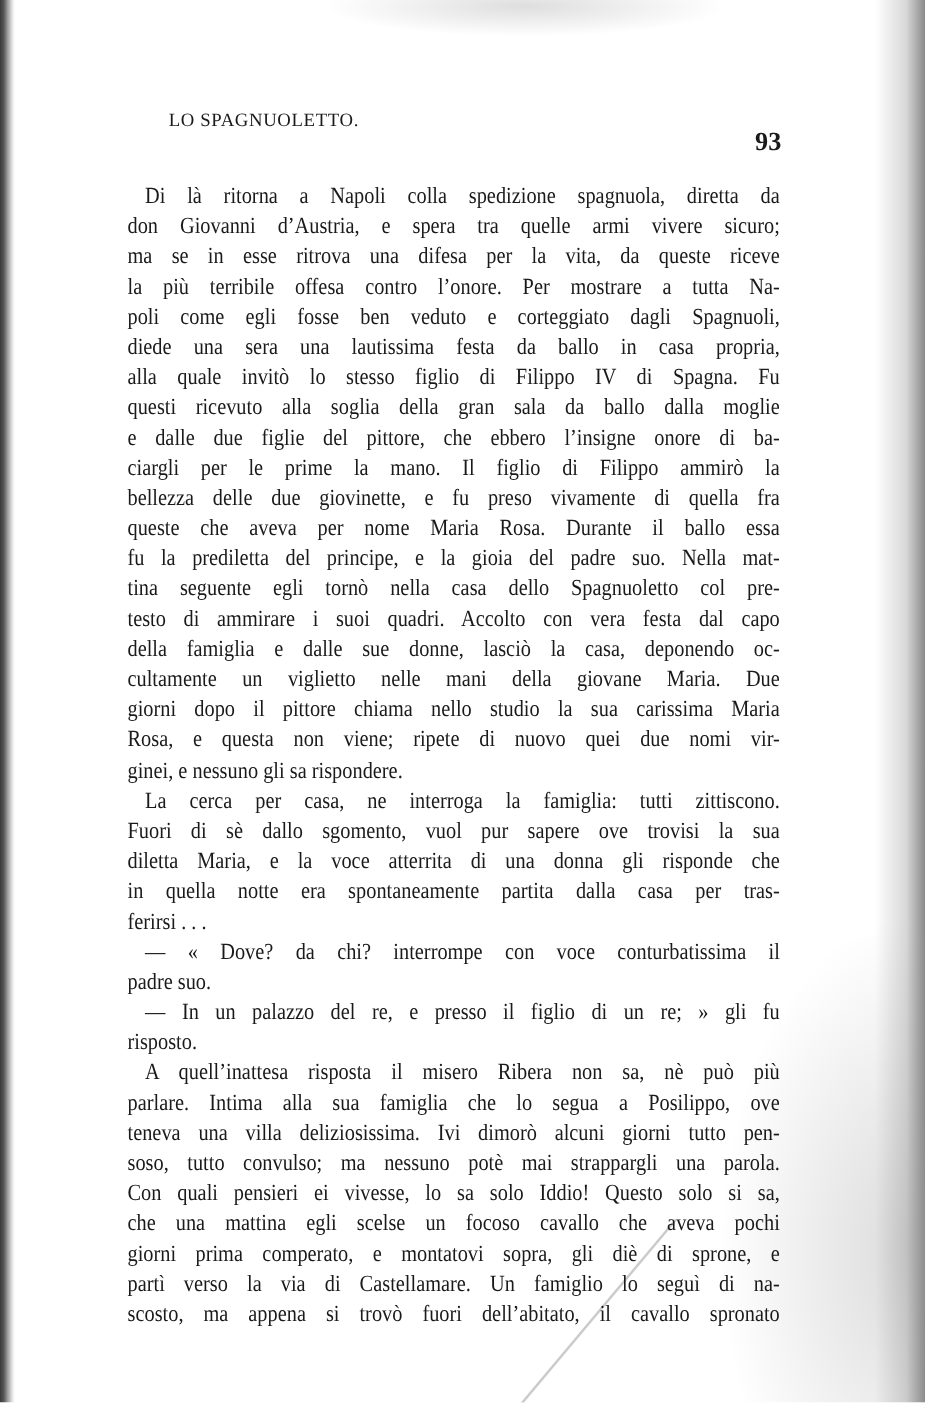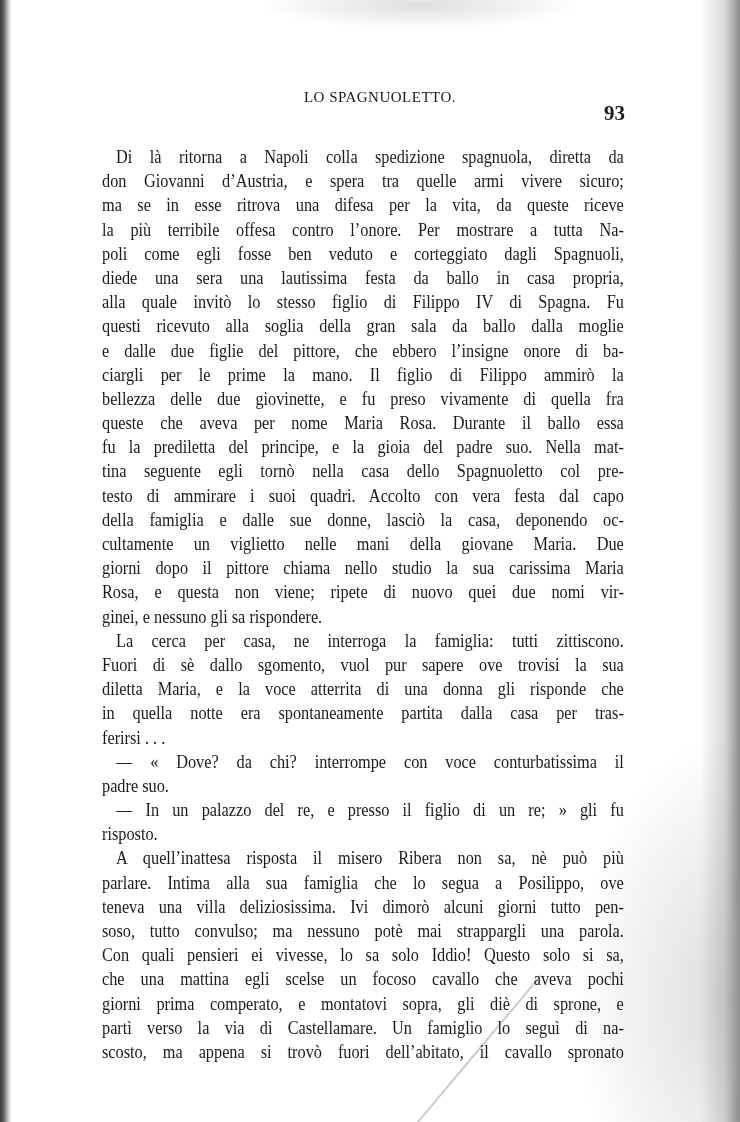--- a/index.html
+++ b/index.html
@@ -23,21 +23,21 @@
   }
   .crease {
     position: absolute; left: 540px; top: 975px; width: 2px; height: 200px;
     background: rgba(140,140,140,0.45);
     transform: rotate(40deg); transform-origin: top left;
   }
   .header {
     position: absolute; left: 115px; top: 89px; width: 510px; height: 22px;
   }
   .running-title {
-    position: absolute; left: 0; right: 0; text-align: center;
+    position: absolute; left: 0; right: 0; text-align: left;
     font-size: 15px; letter-spacing: 0.5px; top: 0; padding-left: 20px;
   }
   .page-number {
     position: absolute; right: 0; top: 12px; font-size: 21px; font-weight: bold;
   }
   .body-text {
     position: absolute; left: 102px; top: 116px; width: 522px; margin-top: 29px;
   }
   .line {
     height: 24.2px; line-height: 24.2px; font-size: 18.5px;

